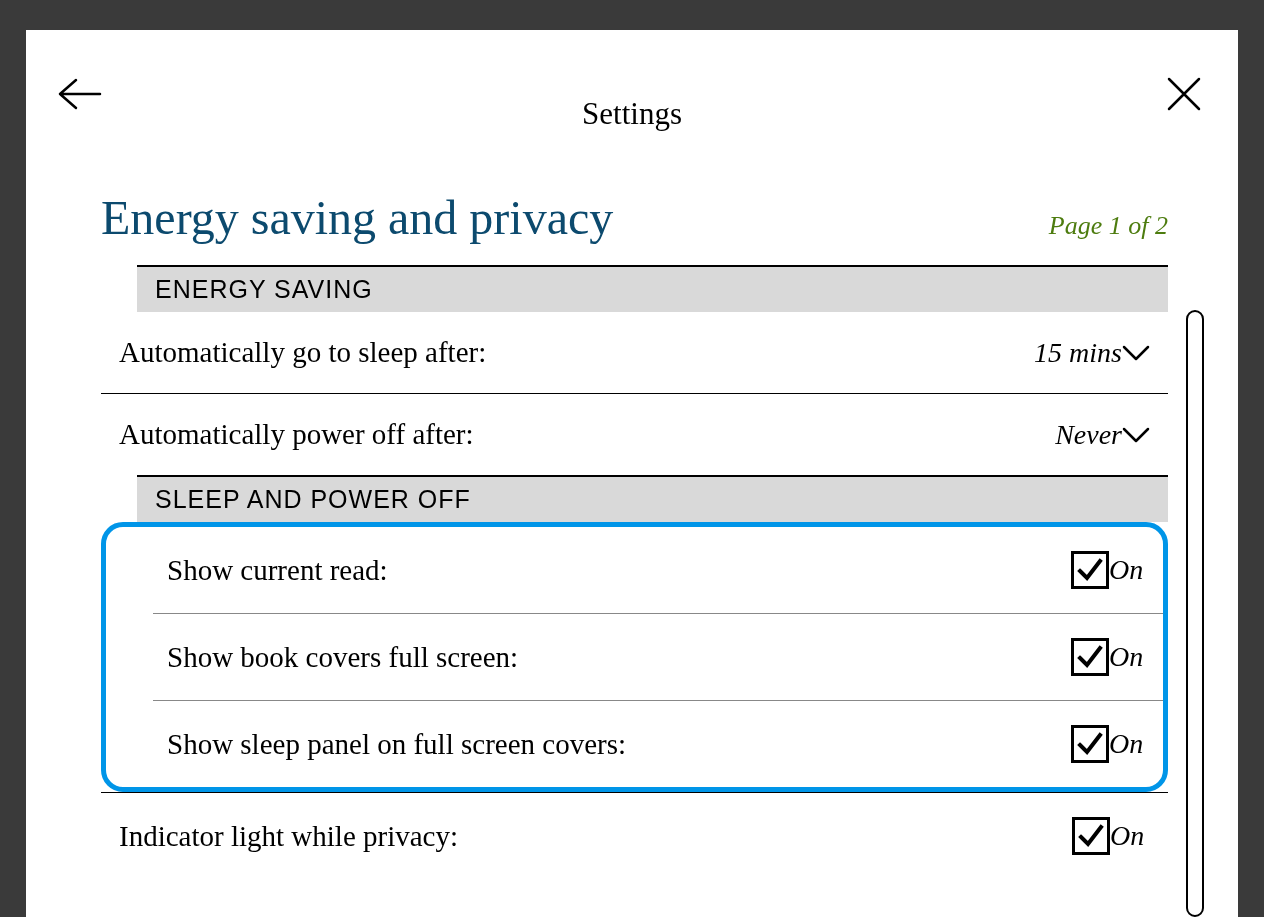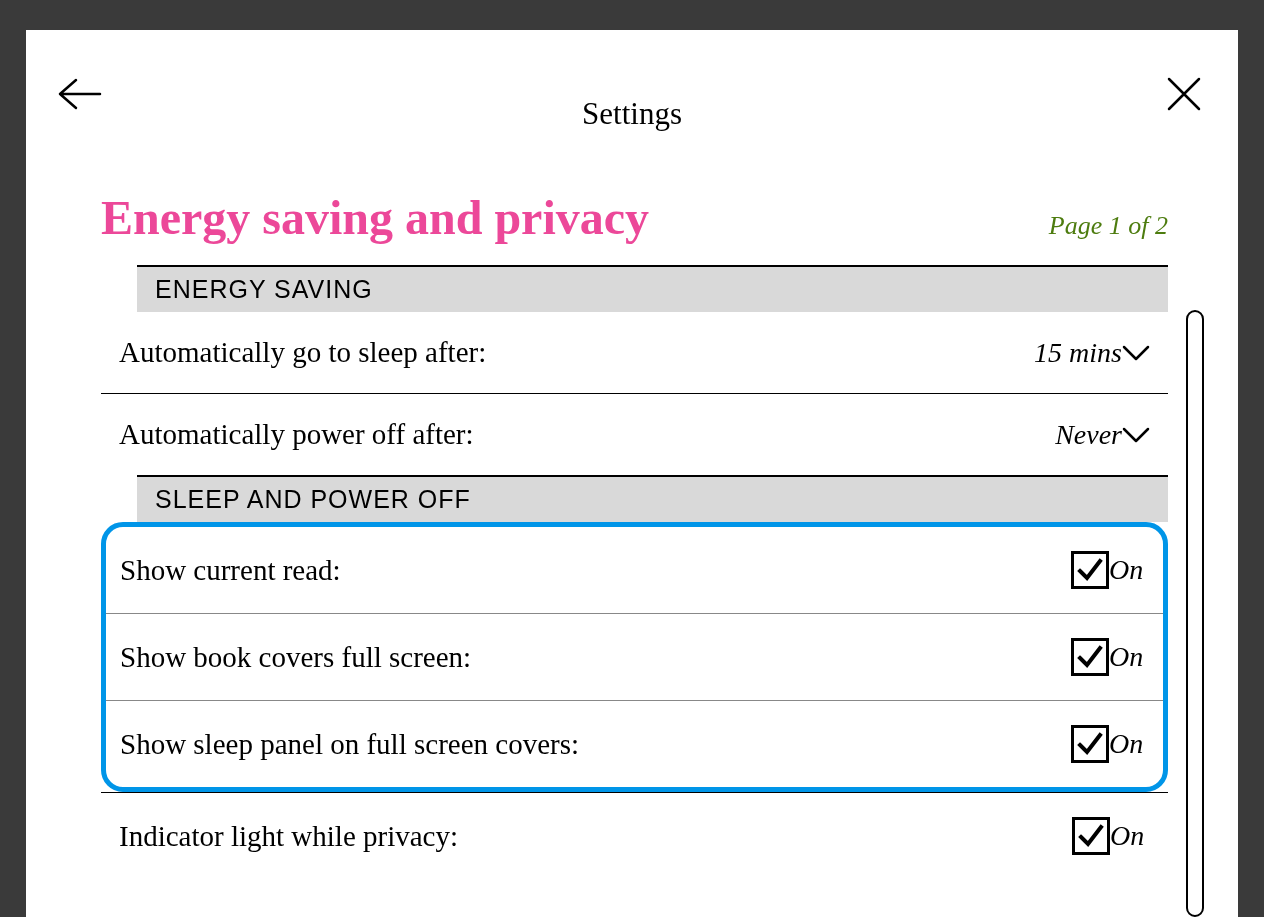--- a/index.html
+++ b/index.html
@@ -57,22 +57,22 @@
     .page-heading-row {
       display: flex;
       align-items: baseline;
       justify-content: space-between;
       margin-top: 50px;
       margin-bottom: 20px;
     }
     
     .page-heading {
       font-size: 48px;
-      font-weight: bold;
-      color: #ec4899;
+      font-weight: normal;
+      color: #0c4a6e;
       font-family: Georgia, serif;
     }
     
     .page-indicator {
       font-size: 26px;
       font-style: italic;
       color: #4d7c0f;
       font-family: Georgia, serif;
       margin-left: 40px;
     }
@@ -145,20 +145,21 @@
       font-style: italic;
       color: #000;
       font-family: Georgia, serif;
       min-width: 40px;
     }
     
     .highlight-box {
       border: 5px solid #0095e8;
       border-radius: 22px;
       position: relative;
+      padding-left: 47px;
     }
     
     .highlight-box .setting-row {
       padding-left: 14px;
       padding-right: 14px;
     }
     
     .highlight-box .setting-row:last-child {
       border-bottom: none;
     }

